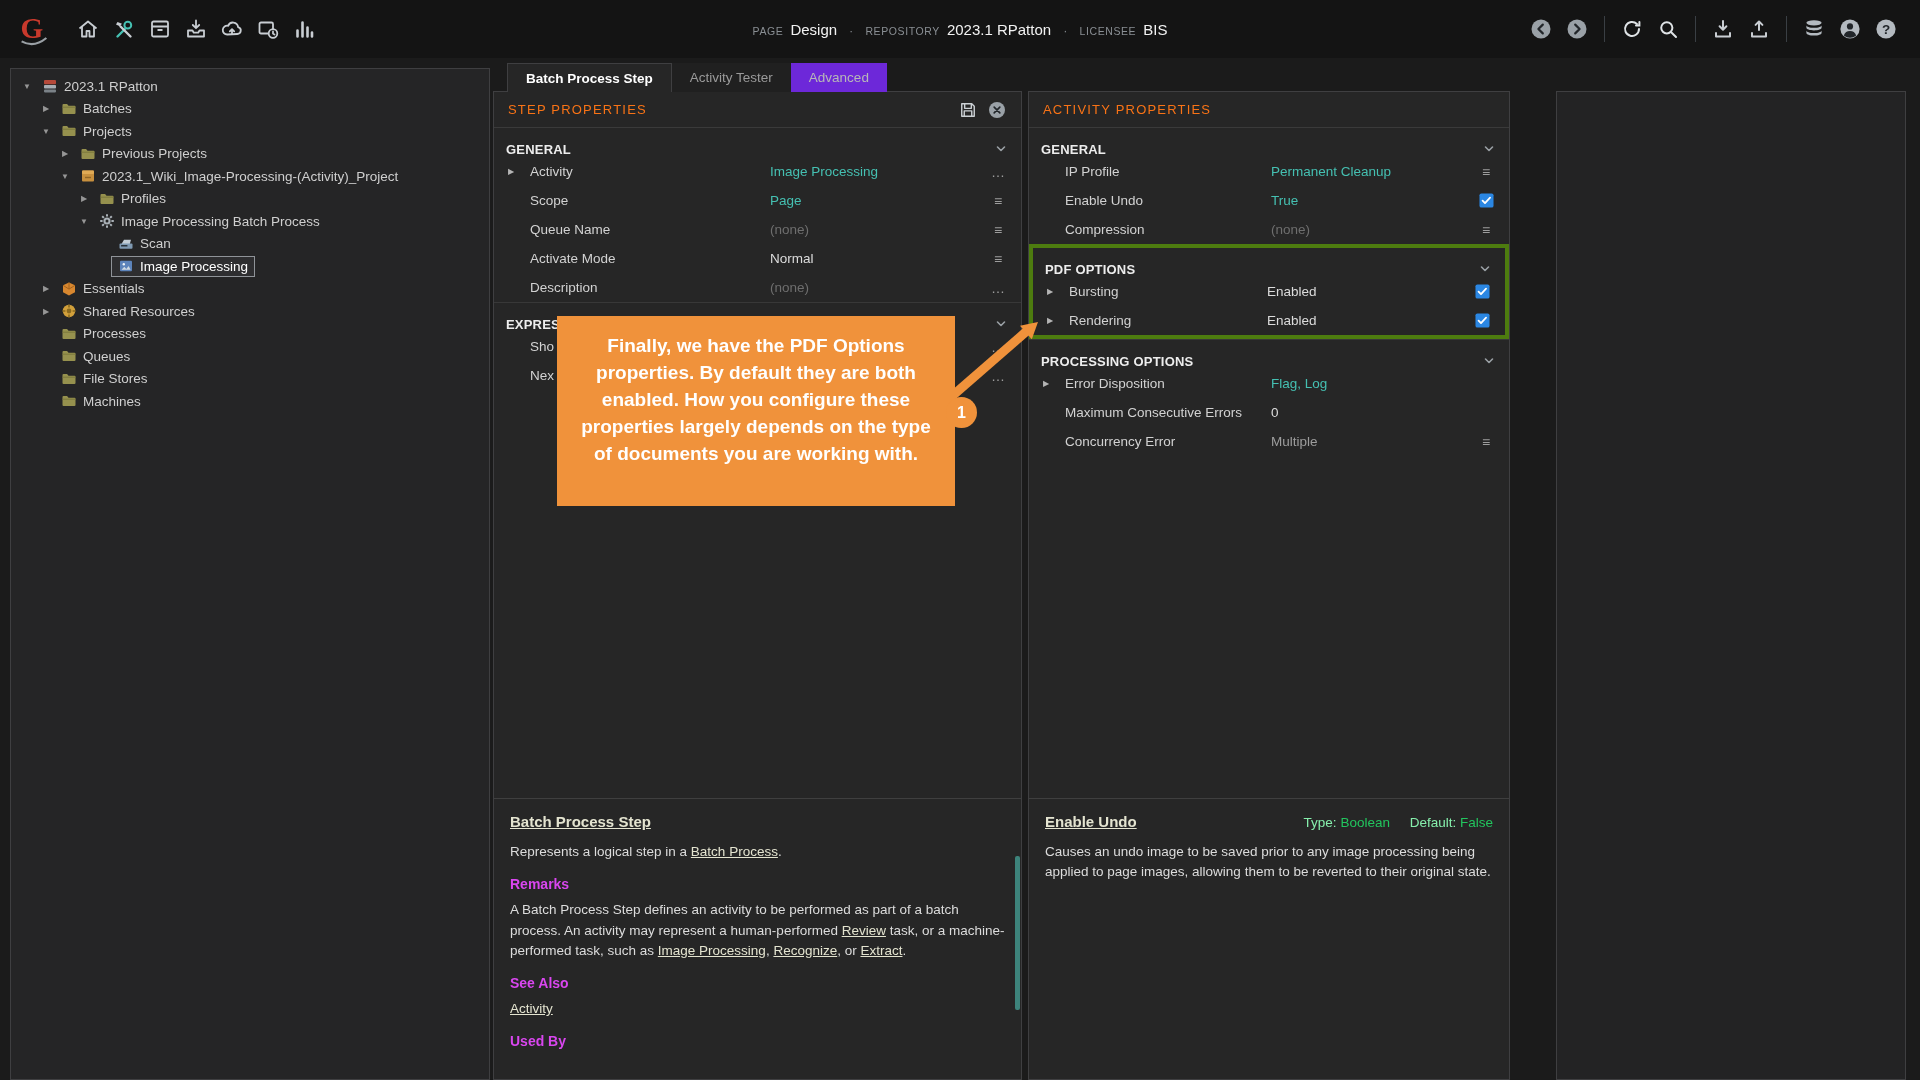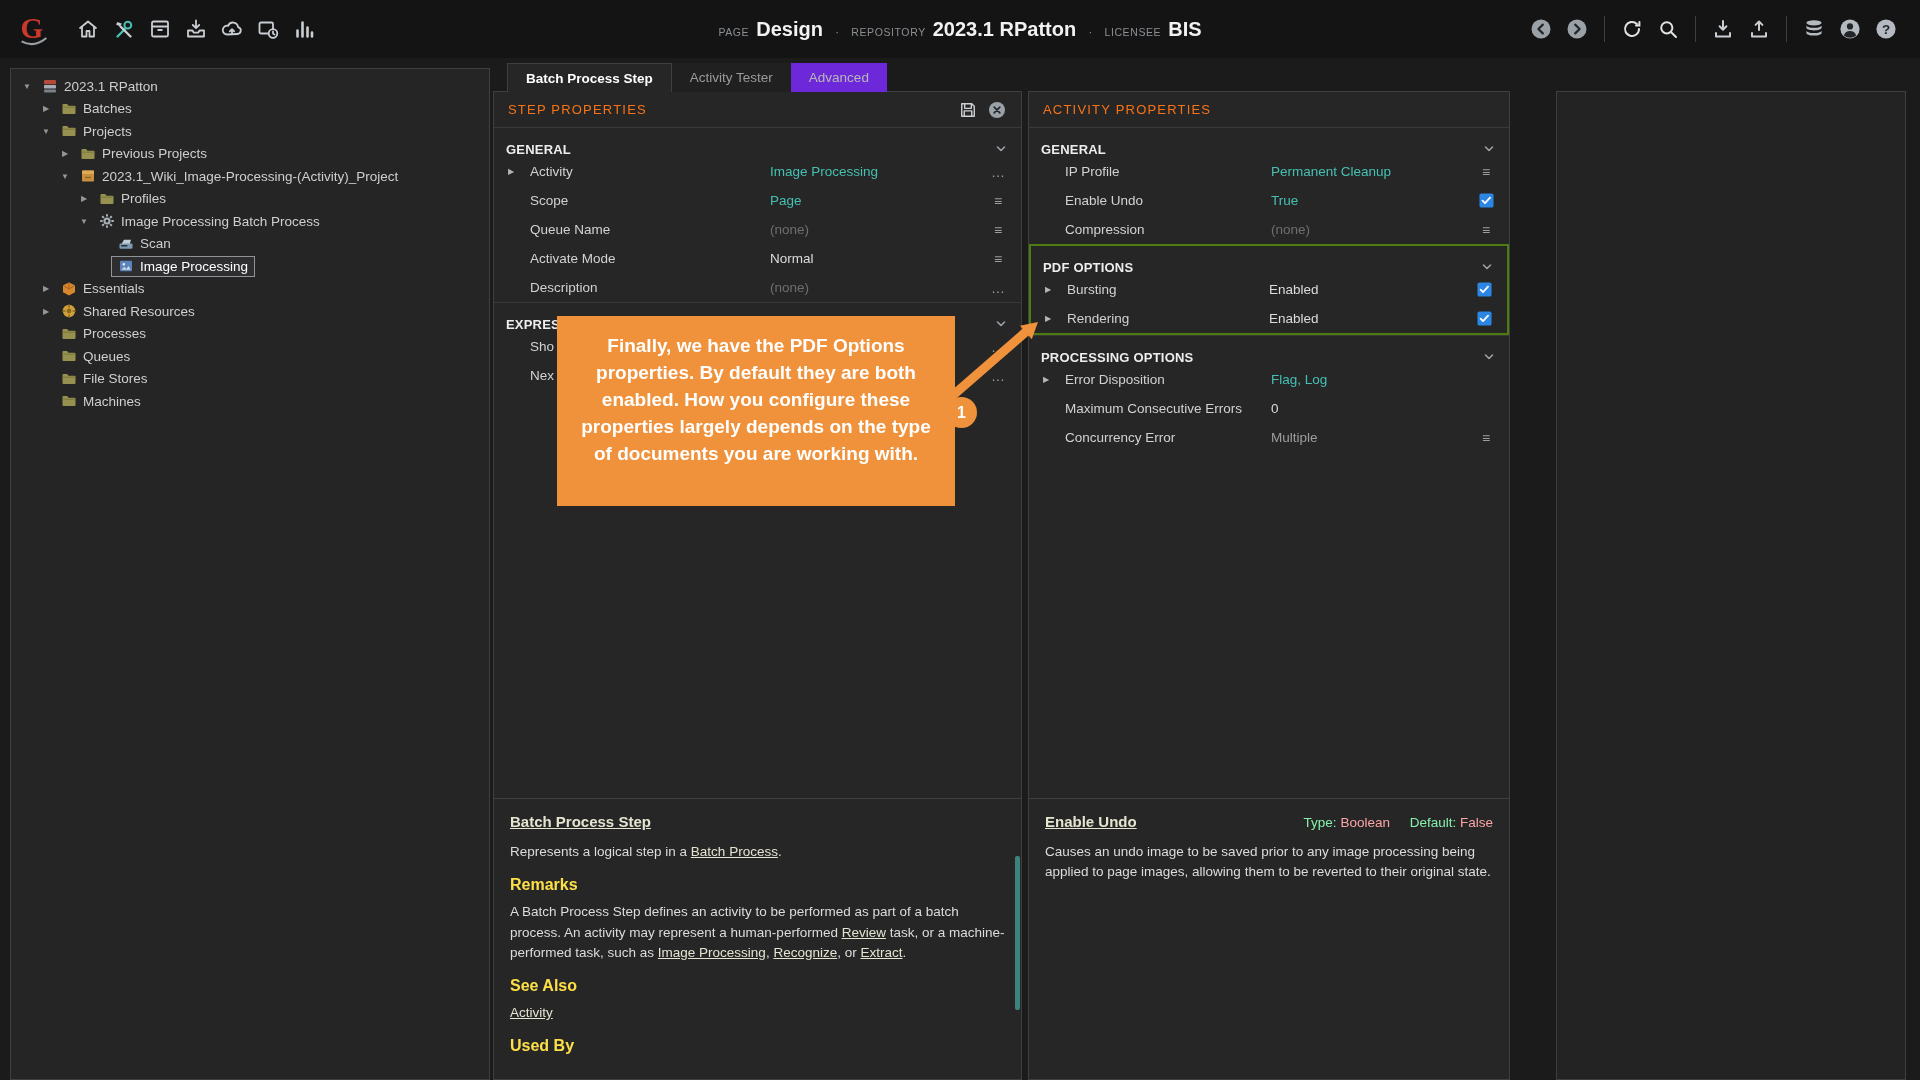--- a/index.html
+++ b/index.html
@@ -9,21 +9,21 @@
   
   .topbar{position:absolute;left:0;top:0;width:1920px;height:58px;background:#141414;
     display:flex;align-items:center;padding:0 16px;z-index:10}
   .logo{width:36px;height:36px;margin-right:18px;display:flex;align-items:center;cursor:pointer}
   .tb-icons{display:flex;align-items:center}
   .tbi{width:32px;height:32px;display:flex;align-items:center;justify-content:center;cursor:pointer;margin:0 2px}
   .tbi svg{width:24px;height:24px}
   .tb-div{width:1px;height:26px;background:#3a3f44;margin:0 9px}
   .tb-center{position:absolute;left:50%;transform:translateX(-50%);display:flex;align-items:baseline;white-space:nowrap}
   .tb-label{font-size:10.5px;color:#8a8f94;letter-spacing:.6px;margin-right:7px}
-  .tb-value{font-size:20px;font-weight:bold;color:#f2f2f2}
+  .tb-value{font-size:15px;font-weight:normal;color:#f2f2f2}
   .tb-dot{color:#7d8287;margin:0 12px;font-size:13px}
   .tb-right{margin-left:auto}
 
   
   .tree-panel{position:absolute;left:10px;top:68px;width:480px;bottom:0;background:#252526;
     border:1px solid #3f3f41;padding-top:6px;overflow:hidden}
   .trow{display:flex;align-items:center;height:22.5px;font-size:13.5px;color:#cfcfcf;cursor:pointer;white-space:nowrap}
   .tarrow{width:16px;font-size:8px;color:#969696;text-align:center;flex:none}
   .tbox{display:flex;align-items:center;gap:6px;padding:0 6px;height:21px;border:1px solid transparent}
   .tbox.sel{border-color:#8f9398;background:#2e2e30;color:#fff}
@@ -43,21 +43,21 @@
   #right-panel{left:1028px;width:482px}
   #far-panel{left:1556px;width:350px;background:#232324}
   .panel-header{height:36px;display:flex;align-items:center;padding:0 14px;font-size:13px;
     letter-spacing:1.2px;color:#f97316;border-bottom:1px solid #3a3a3a}
   .ph-icons{margin-left:auto;display:flex;gap:9px;align-items:center}
   .ph-icons span{display:flex;cursor:pointer}
   .ph-icons svg{width:20px;height:20px}
 
   .section{border-top:1px solid #383838}
   .section:first-child{border-top:none}
-  .section.hl{border:2px solid #4d7c0f}
+  .section.hl{border:4px solid #4d7c0f}
   .sec-h{height:29px;display:flex;align-items:flex-end;padding:0 12px;cursor:pointer}
   .sec-t{font-weight:bold;font-size:13px;color:#ededed;letter-spacing:.2px}
   .chev{margin-left:auto;display:flex}
 
   .prow{height:29px;display:grid;grid-template-columns:22px 1fr 213px 30px;align-items:center;
     padding:0 8px 0 14px;font-size:13.5px;cursor:pointer}
   #right-panel .prow{grid-template-columns:22px 1fr 200px 30px}
   .parrow{font-size:8px;color:#b5b5b5}
   .plabel{color:#d2d2d2;overflow:hidden;white-space:nowrap}
   .pvalue{overflow:hidden;white-space:nowrap}
@@ -69,24 +69,24 @@
   .cbx{display:flex;justify-content:center}
   .cbx svg{width:15px;height:15px}
 
   
   .help{position:absolute;left:0;right:0;top:706px;bottom:0;border-top:1px solid #3f3f3f;
     padding:10px 16px;background:#262626;overflow:hidden}
   .help-title-row{display:flex;align-items:baseline;margin:4px 0 12px}
   .help-title{font-size:15px;font-weight:bold;color:#e4e4d0;text-decoration:underline}
   .meta{margin-left:auto;font-size:13.5px;white-space:nowrap}
   .meta .k{color:#86efac}
-  .meta .v{color:#fca5a5;margin-right:16px}
+  .meta .v{color:#22c55e;margin-right:16px}
   .meta .v:last-child{margin-right:0}
   .help p{font-size:13.5px;color:#dcdcdc;line-height:1.5;margin-bottom:10px}
-  .help h4{font-size:16px;color:#fde047;margin:14px 0 8px}
+  .help h4{font-size:14px;color:#d946ef;margin:14px 0 8px}
   .hlink{color:#e4e4d0;text-decoration:underline;cursor:pointer}
 
   .scroll-thumb{position:absolute;right:1px;top:764px;width:5px;height:154px;background:#3d837b;
     border-radius:2px;z-index:4;cursor:pointer}
 
   
   .callout{position:absolute;left:557px;top:316px;width:398px;height:190px;background:#f0923b;
     color:#fff;font-weight:bold;font-size:19px;line-height:1.42;text-align:center;
     padding:17px 18px;z-index:6}
   .arrow-svg{position:absolute;left:935px;top:295px;z-index:5}

